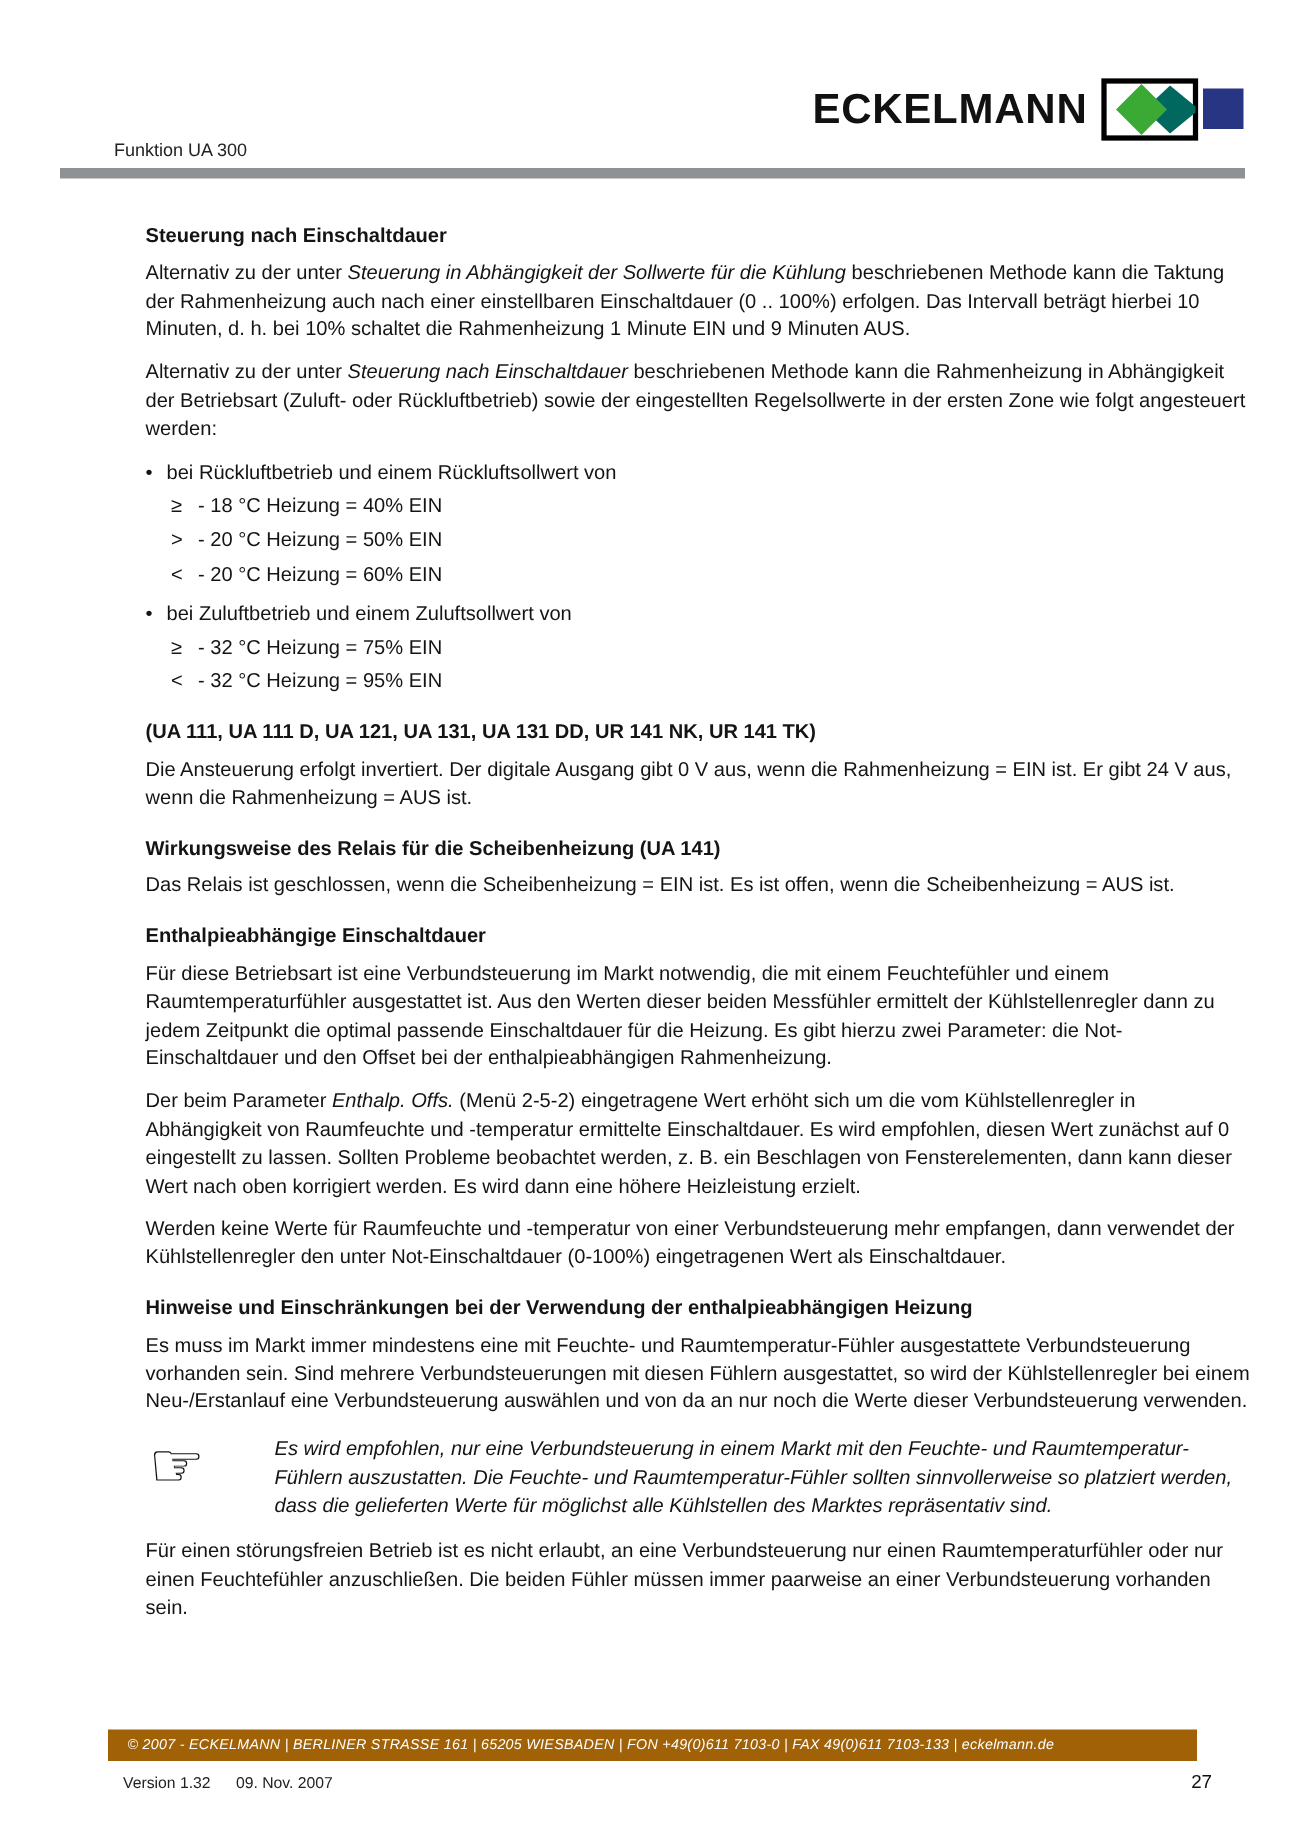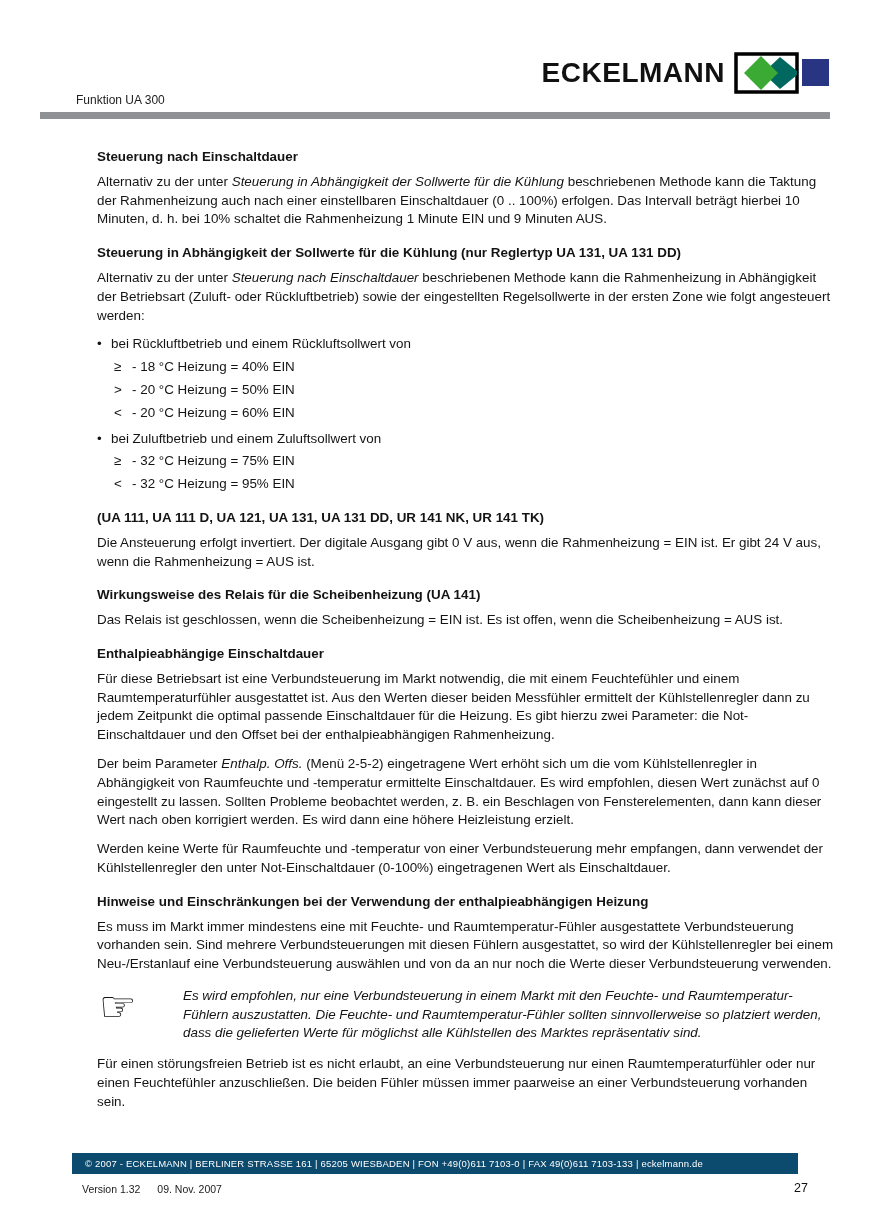--- a/index.html
+++ b/index.html
@@ -61,23 +61,20 @@
   </div>
 
   <div class="doc-title">Funktion UA 300</div>
   <div class="header-rule" style="background: rgb(143, 146, 148);"></div>
 
   <main class="content" id="content">
       <div class="blk heading">
         <div class="h-line">Steuerung nach Einschaltdauer</div>
       </div>
       <div class="blk para"><span>Alternativ zu der unter </span><span class="it">Steuerung in Abhängigkeit der Sollwerte für die Kühlung</span><span> beschriebenen Methode kann die Taktung der Rahmenheizung auch nach einer einstellbaren Einschaltdauer (0 .. 100%) erfolgen. Das Intervall beträgt hierbei 10 Minuten, d. h. bei 10% schaltet die Rahmenheizung 1 Minute EIN und 9 Minuten AUS.</span></div>
-      <div class="blk heading">
-        <div class="h-line">Steuerung in Abhängigkeit der Sollwerte für die Kühlung (nur Reglertyp UA 131, UA 131 DD)</div>
-      </div>
       <div class="blk para"><span>Alternativ zu der unter </span><span class="it">Steuerung nach Einschaltdauer</span><span> beschriebenen Methode kann die Rahmenheizung in Abhängigkeit der Betriebsart (Zuluft- oder Rückluftbetrieb) sowie der eingestellten Regelsollwerte in der ersten Zone wie folgt angesteuert werden:</span></div>
       <div class="blk bullet">
         <span class="b-mark">•</span>
         <span class="b-text">bei Rückluftbetrieb und einem Rückluftsollwert von</span>
       </div>
       <div class="blk sub">
         <span class="s-sym">≥</span>
         <span class="s-text">- 18 °C Heizung = 40% EIN</span>
       </div>
       <div class="blk sub">
@@ -118,21 +115,21 @@
         <div class="h-line">Hinweise und Einschränkungen bei der Verwendung der enthalpieabhängigen Heizung</div>
       </div>
       <div class="blk para"><span>Es muss im Markt immer mindestens eine mit Feuchte- und Raumtemperatur-Fühler ausgestattete Verbundsteuerung vorhanden sein. Sind mehrere Verbundsteuerungen mit diesen Fühlern ausgestattet, so wird der Kühlstellenregler bei einem Neu-/Erstanlauf eine Verbundsteuerung auswählen und von da an nur noch die Werte dieser Verbundsteuerung verwenden.</span></div>
       <div class="blk note">
         <div class="note-icon">☞</div>
         <div class="note-text it">Es wird empfohlen, nur eine Verbundsteuerung in einem Markt mit den Feuchte- und Raumtemperatur-Fühlern auszustatten. Die Feuchte- und Raumtemperatur-Fühler sollten sinnvollerweise so platziert werden, dass die gelieferten Werte für möglichst alle Kühlstellen des Marktes repräsentativ sind.</div>
       </div>
       <div class="blk para"><span>Für einen störungsfreien Betrieb ist es nicht erlaubt, an eine Verbundsteuerung nur einen Raumtemperaturfühler oder nur einen Feuchtefühler anzuschließen. Die beiden Fühler müssen immer paarweise an einer Verbundsteuerung vorhanden sein.</span></div>
     </main>
 
-  <div class="footer-bar" style="background: #0c4a6e;">
+  <div class="footer-bar" style="background: #a16207; font-style: italic;">
     <span>© 2007 - ECKELMANN | BERLINER STRASSE 161 | 65205 WIESBADEN | FON +49(0)611 7103-0 | FAX 49(0)611 7103-133 | eckelmann.de</span>
   </div>
   <div class="footer-meta">
     <span class="v-label">Version 1.32</span>
     <span class="v-date">09. Nov. 2007</span>
   </div>
   <div class="page-num">27</div>
 
 </div>
 

